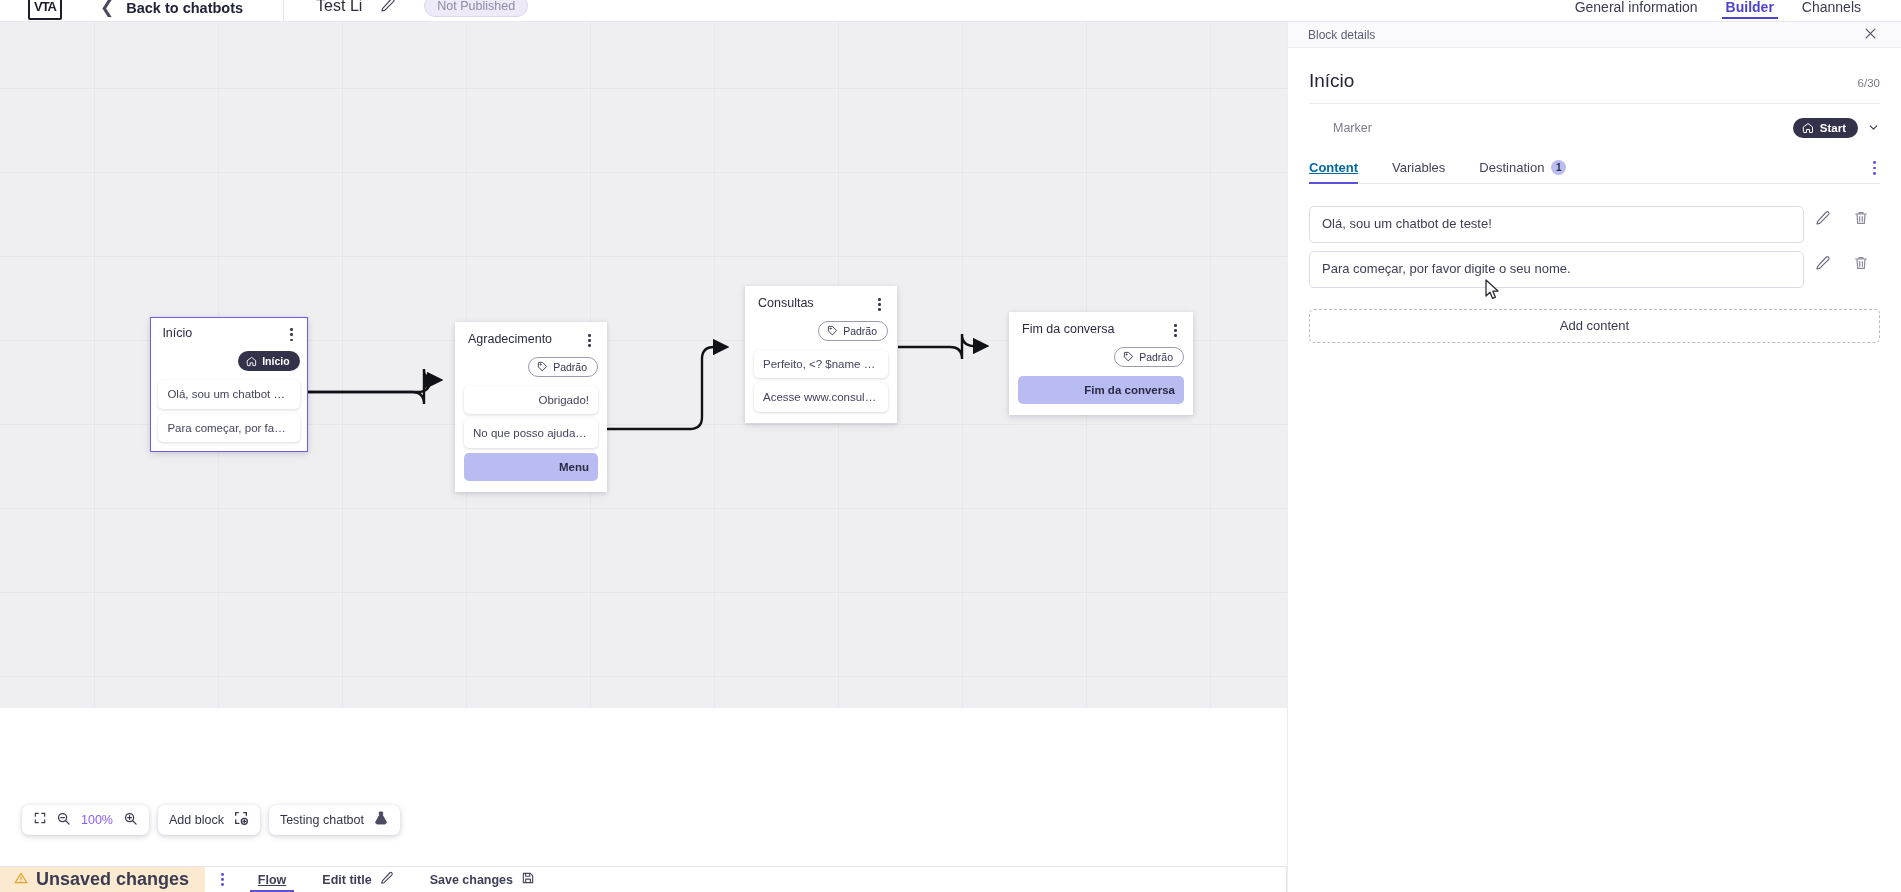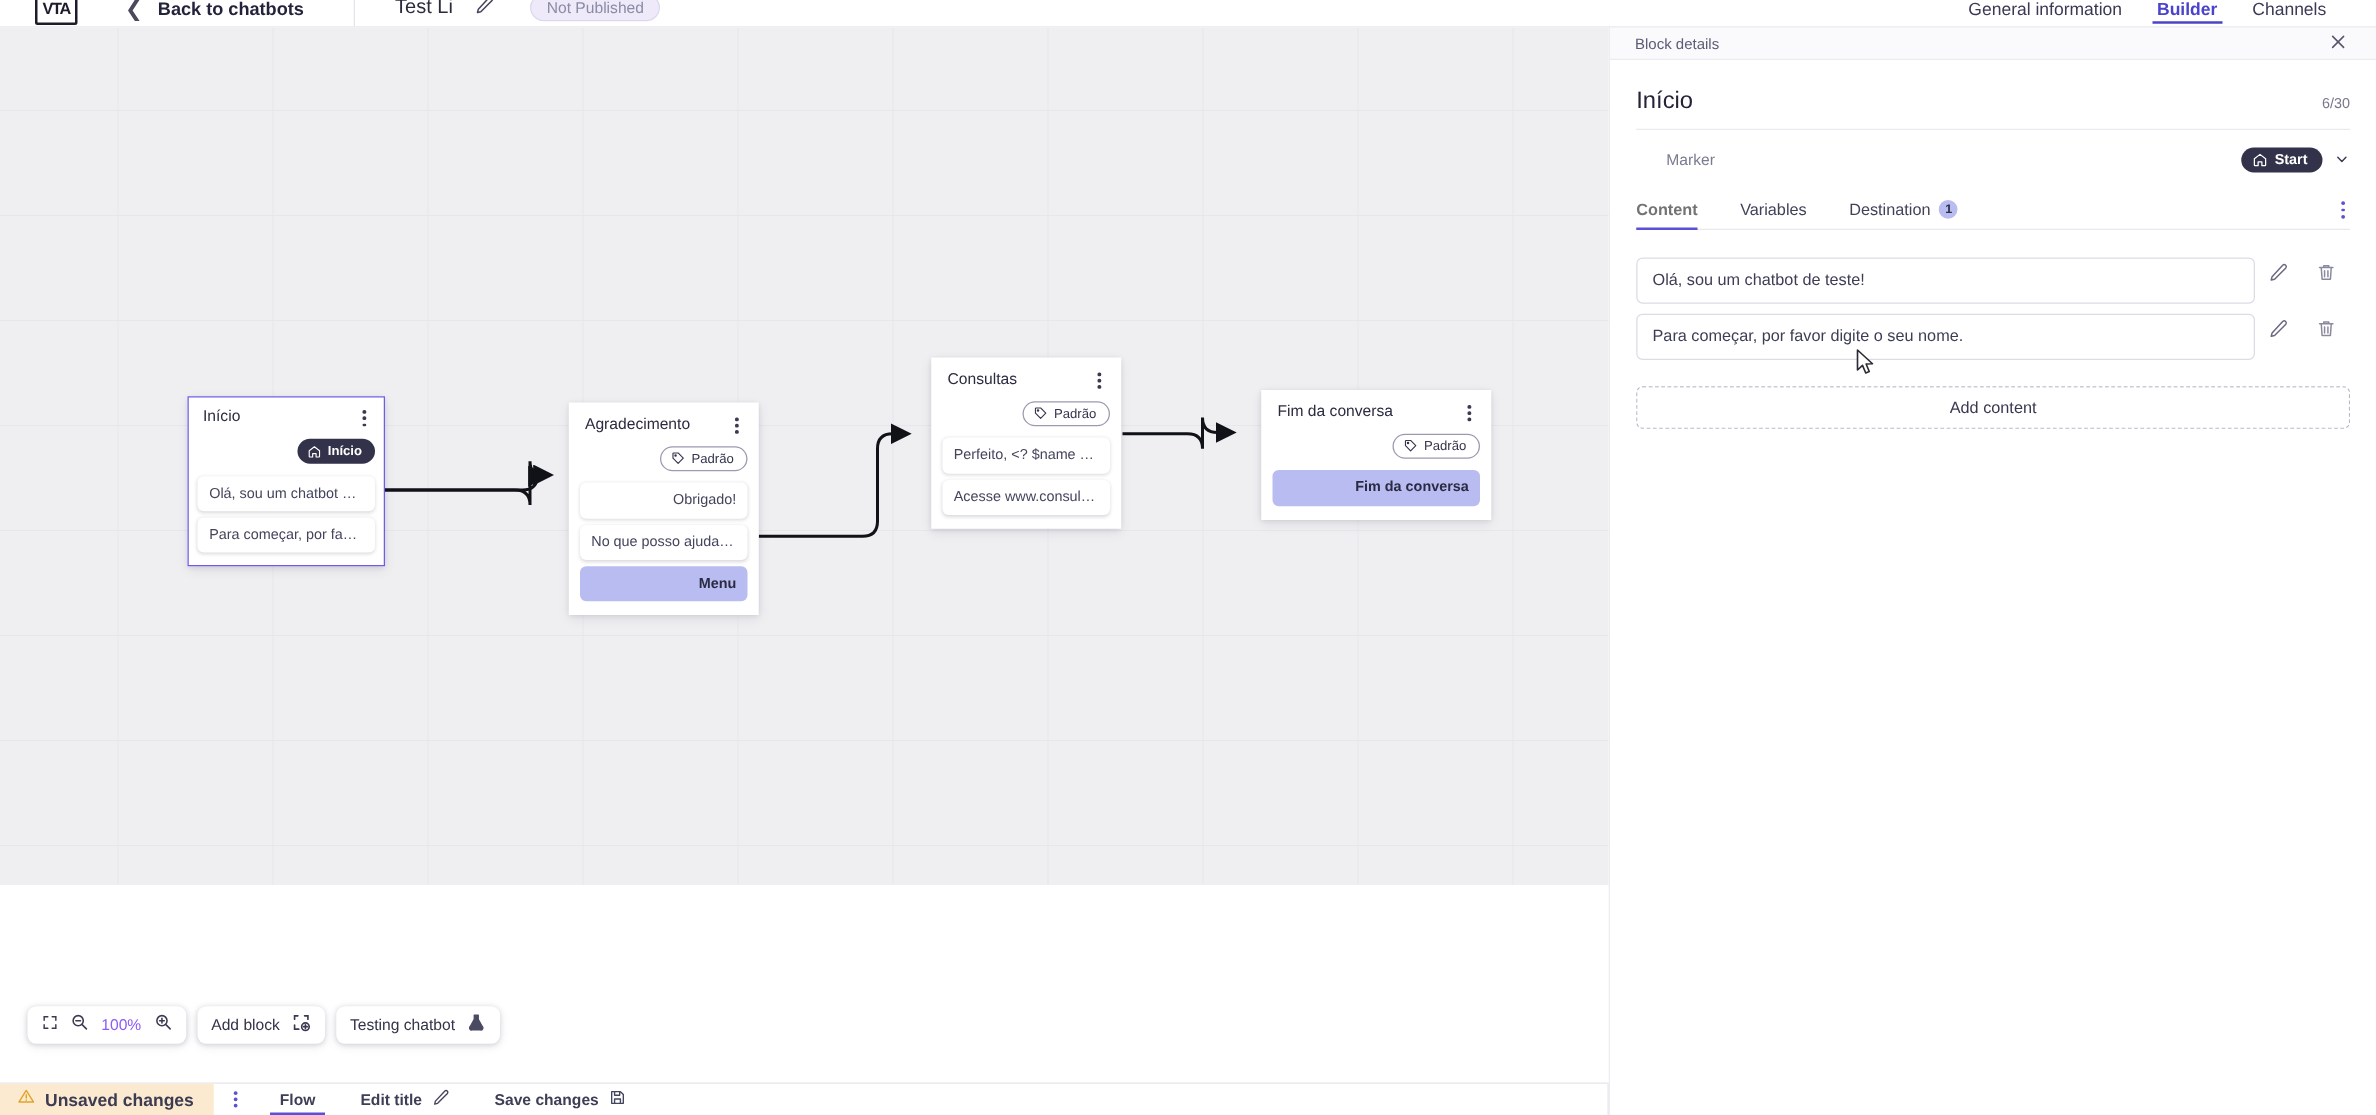--- a/index.html
+++ b/index.html
@@ -147,29 +147,29 @@
   
   .statusbar {
     position: absolute; left: 0; top: 866px; width: 1287px; height: 26px;
     background: #ffffff; border-top: 1px solid #e6e6ec;
     display: flex; align-items: stretch; z-index: 45;
   }
   .unsaved {
     background: #fcead0; display: flex; align-items: center; gap: 8px;
     padding: 0 16px 0 14px; white-space: nowrap;
   }
-  .unsaved-text { font-size: 14px; font-weight: 700; color: #3b3b52; }
+  .unsaved-text { font-size: 18px; font-weight: 700; color: #3b3b52; }
   .sb-kebab { display: flex; flex-direction: column; gap: 2.5px; padding: 0 16px; align-self: center; }
   .sb-kebab i { width: 2.8px; height: 2.8px; border-radius: 50%; background: #5b51d8; display: block; }
   .sb-item {
     display: flex; align-items: center; gap: 8px; padding: 0 18px;
     font-size: 12.5px; font-weight: 700; color: #3e3e57; white-space: nowrap;
     position: relative;
   }
-  .sb-item.active { color: #3e3e57; }
+  .sb-item.active { color: #3e3e57; text-decoration: underline; }
   .sb-item.active::after {
     content: ""; position: absolute; left: 10px; right: 10px; bottom: 0;
     height: 2.5px; background: #5b51d8;
   }
   .sb-spacer { flex: 1; }
   .sb-right-divider { width: 1px; background: #e6e6ec; }
 
   
   .rightpanel {
     position: absolute; left: 1287px; top: 22px;
@@ -210,21 +210,21 @@
 
   .panel-tabs {
     display: flex; align-items: center; border-bottom: 1px solid #e8e8ee;
     margin-top: 3px;
   }
   .ptab {
     padding: 7px 0 8px 0; margin-right: 34px;
     font-size: 13px; color: #41415a; white-space: nowrap;
     display: flex; align-items: center; gap: 7px; position: relative;
   }
-  .ptab.active { color: #737373; font-weight: 700; }
+  .ptab.active { color: #0369a1; font-weight: 700; text-decoration: underline; }
   .ptab.active::after {
     content: ""; position: absolute; left: 0; right: 0; bottom: -1px;
     height: 2.5px; background: #5b51d8;
   }
   .ptab-badge {
     background: #b9bcf0; color: #2b2b45; font-size: 10px; font-weight: 700;
     min-width: 15px; height: 15px; border-radius: 50%;
     display: inline-flex; align-items: center; justify-content: center;
   }
   .ptabs-spacer { flex: 1; }

